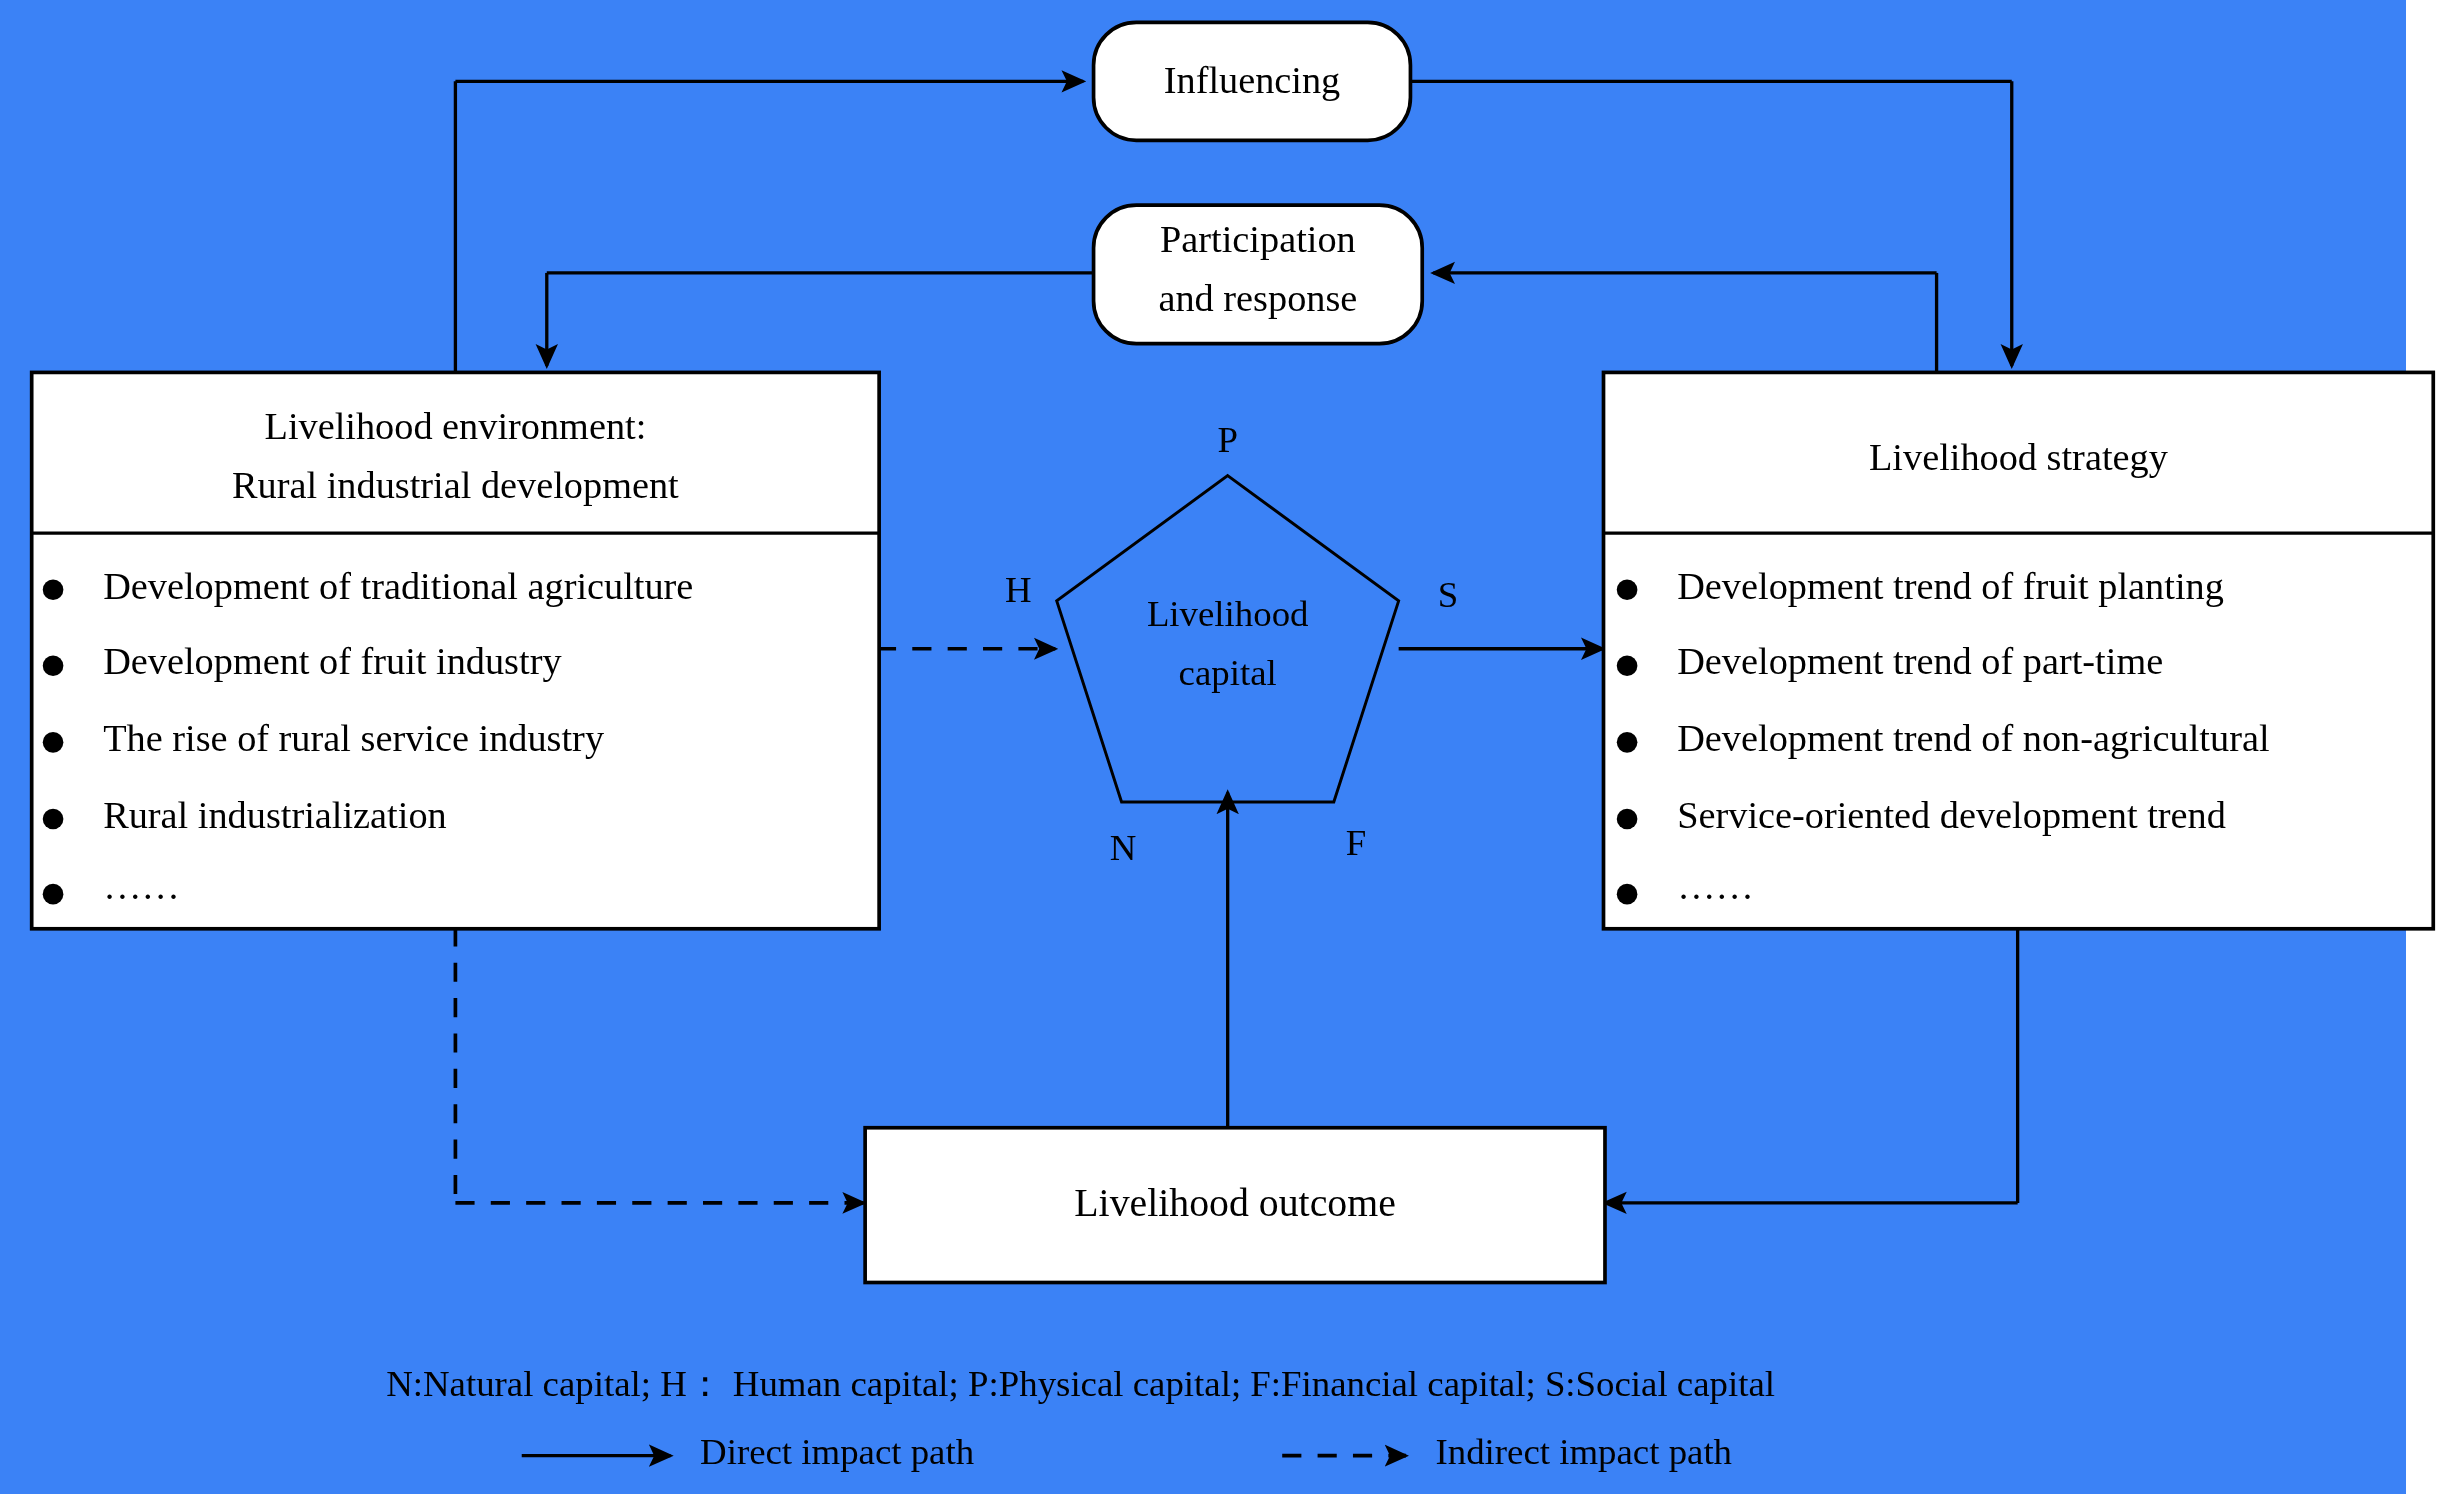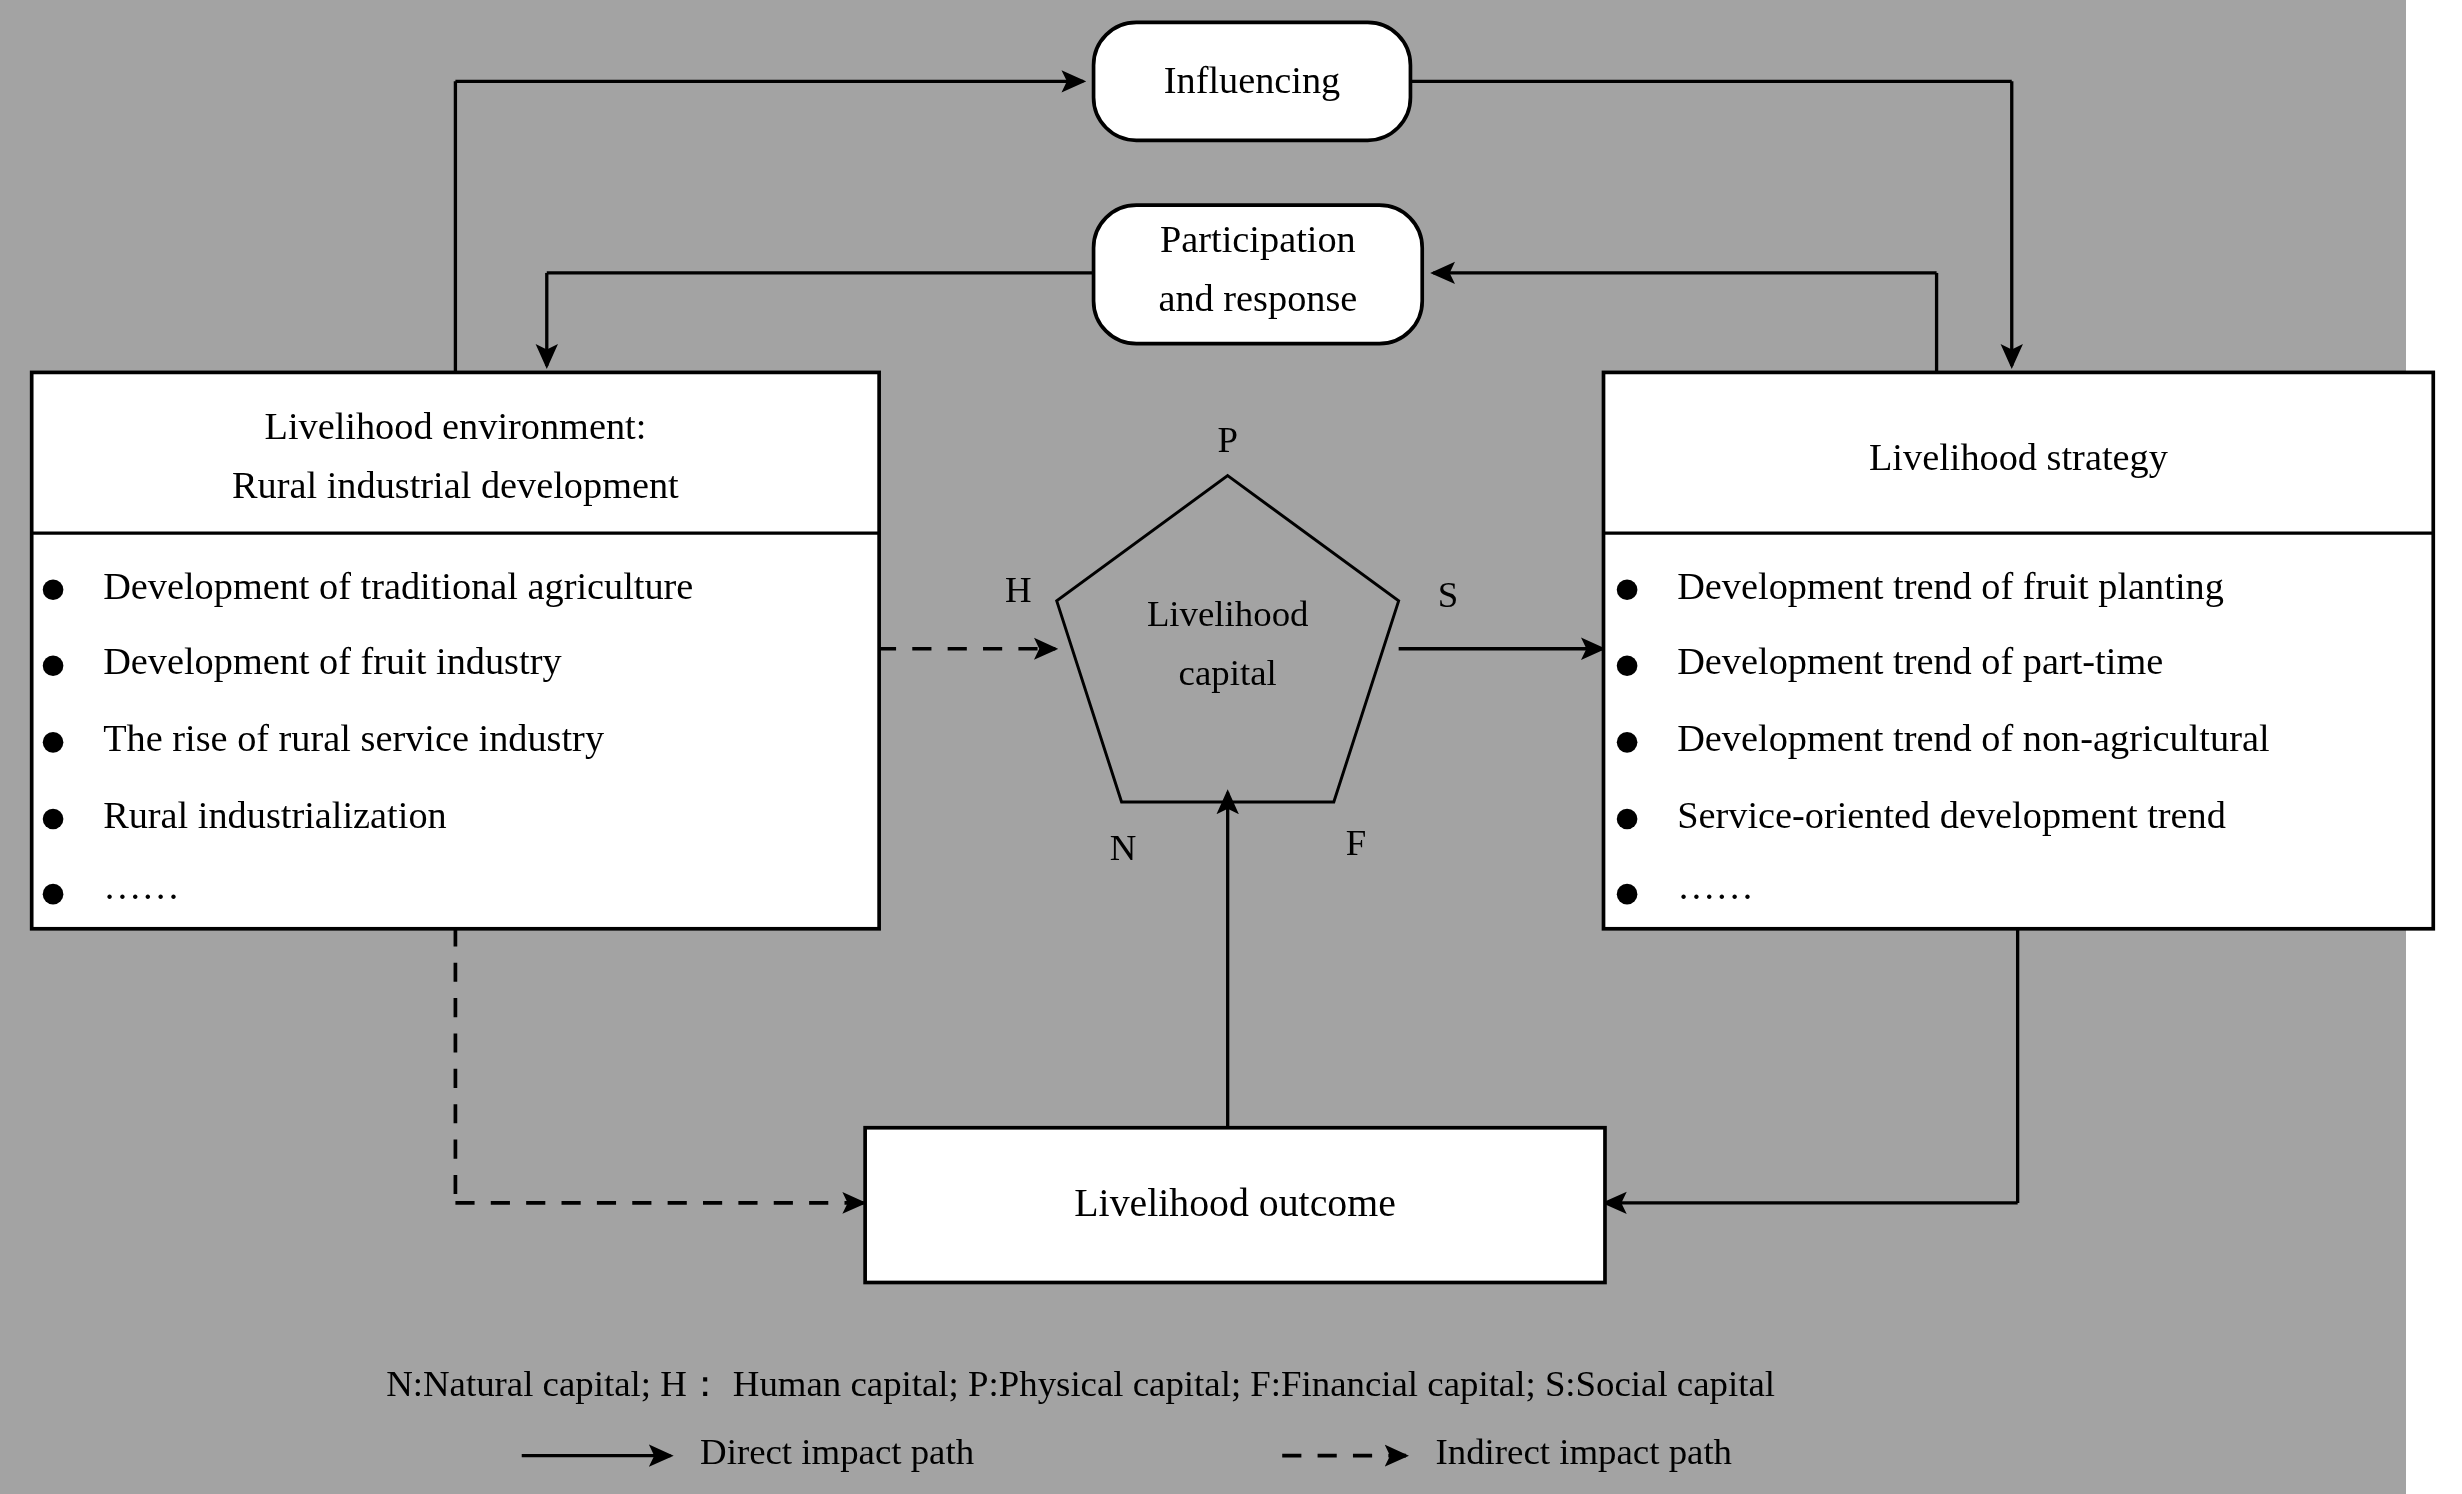--- a/index.html
+++ b/index.html
@@ -1,17 +1,17 @@
 <!DOCTYPE html>
 <html style="font-size:11.8px"><head>
 <meta charset="utf-8">
 <style>
   html,body{margin:0;padding:0;background:#ffffff;}
   body{width:2462px;height:1495px;overflow:hidden;font-family:"Liberation Serif",serif;}
-  #stage{position:relative;width:2406px;height:1495px;background:#a3a3a3;}
+  #stage{position:relative;width:2406px;height:1495px;background:#3b82f6;}
   svg#canvas{position:absolute;left:0;top:0;width:2462px;height:1495px;}
   .node-text{font-family:"Liberation Serif",serif;fill:#000;text-anchor:middle;dominant-baseline:middle;}
   .t-pill{font-size:52px;}
   .t-boxtitle{font-size:52px;}
   .t-item{font-size:52px;text-anchor:start;dominant-baseline:middle;}
   .t-penta{font-size:50px;}
   .t-cap{font-size:50px;}
   .t-outcome{font-size:54px;}
   .t-legend{font-size:50px;text-anchor:start;dominant-baseline:middle;}
   .stroke{fill:none;stroke:#000;stroke-width:4.5;}

